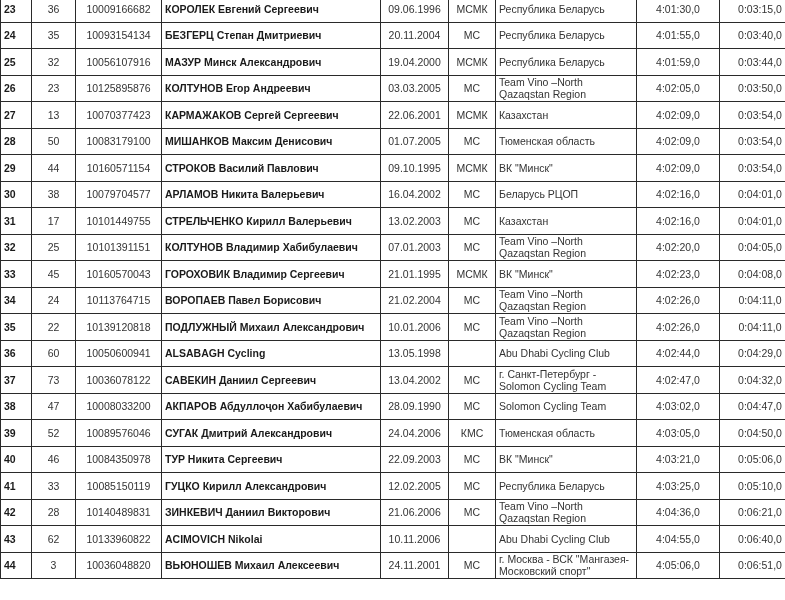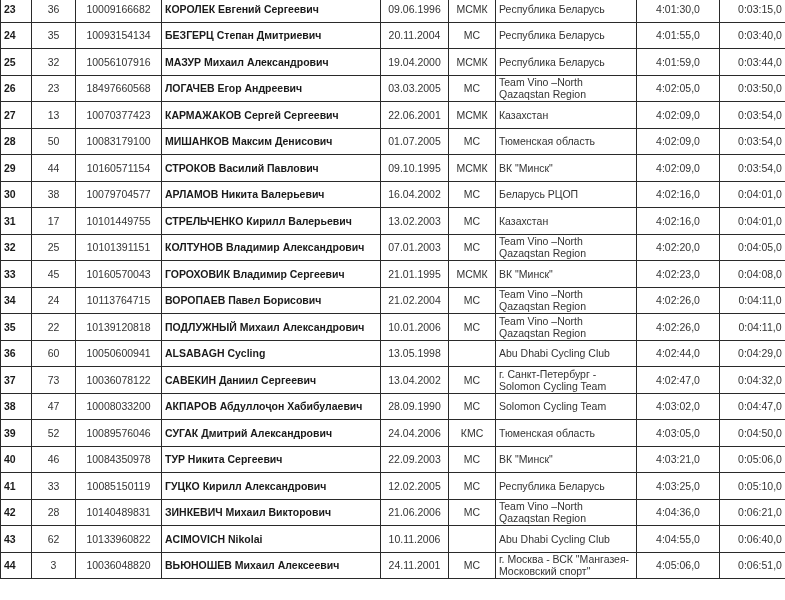--- a/index.html
+++ b/index.html
@@ -45,34 +45,34 @@
     <td class="c-team">
           <span class="team-line">Республика Беларусь</span>
         </td>
     <td class="c-time">4:01:55,0</td>
     <td class="c-gap">0:03:40,0</td>
   </tr>
       <tr>
     <td class="c-place">25</td>
     <td class="c-bib">32</td>
     <td class="c-uci">10056107916</td>
-    <td class="c-name">МАЗУР Михаил Александрович</td>
+    <td class="c-name">МАЗУР Минск Александрович</td>
     <td class="c-dob">19.04.2000</td>
     <td class="c-rank">МСМК</td>
     <td class="c-team">
           <span class="team-line">Республика Беларусь</span>
         </td>
     <td class="c-time">4:01:59,0</td>
     <td class="c-gap">0:03:44,0</td>
   </tr>
       <tr>
     <td class="c-place">26</td>
     <td class="c-bib">23</td>
-    <td class="c-uci">18497660568</td>
-    <td class="c-name">ЛОГАЧЕВ Егор Андреевич</td>
+    <td class="c-uci">10125895876</td>
+    <td class="c-name">КОЛТУНОВ Егор Андреевич</td>
     <td class="c-dob">03.03.2005</td>
     <td class="c-rank">МС</td>
     <td class="c-team">
           <span class="team-line">Team Vino –North</span>
           <span class="team-line">Qazaqstan Region</span>
         </td>
     <td class="c-time">4:02:05,0</td>
     <td class="c-gap">0:03:50,0</td>
   </tr>
       <tr>
@@ -137,21 +137,21 @@
     <td class="c-team">
           <span class="team-line">Казахстан</span>
         </td>
     <td class="c-time">4:02:16,0</td>
     <td class="c-gap">0:04:01,0</td>
   </tr>
       <tr>
     <td class="c-place">32</td>
     <td class="c-bib">25</td>
     <td class="c-uci">10101391151</td>
-    <td class="c-name">КОЛТУНОВ Владимир Александрович</td>
+    <td class="c-name">КОЛТУНОВ Владимир Хабибулаевич</td>
     <td class="c-dob">07.01.2003</td>
     <td class="c-rank">МС</td>
     <td class="c-team">
           <span class="team-line">Team Vino –North</span>
           <span class="team-line">Qazaqstan Region</span>
         </td>
     <td class="c-time">4:02:20,0</td>
     <td class="c-gap">0:04:05,0</td>
   </tr>
       <tr>
@@ -271,21 +271,21 @@
     <td class="c-team">
           <span class="team-line">Республика Беларусь</span>
         </td>
     <td class="c-time">4:03:25,0</td>
     <td class="c-gap">0:05:10,0</td>
   </tr>
       <tr>
     <td class="c-place">42</td>
     <td class="c-bib">28</td>
     <td class="c-uci">10140489831</td>
-    <td class="c-name">ЗИНКЕВИЧ Михаил Викторович</td>
+    <td class="c-name">ЗИНКЕВИЧ Даниил Викторович</td>
     <td class="c-dob">21.06.2006</td>
     <td class="c-rank">МС</td>
     <td class="c-team">
           <span class="team-line">Team Vino –North</span>
           <span class="team-line">Qazaqstan Region</span>
         </td>
     <td class="c-time">4:04:36,0</td>
     <td class="c-gap">0:06:21,0</td>
   </tr>
       <tr>

